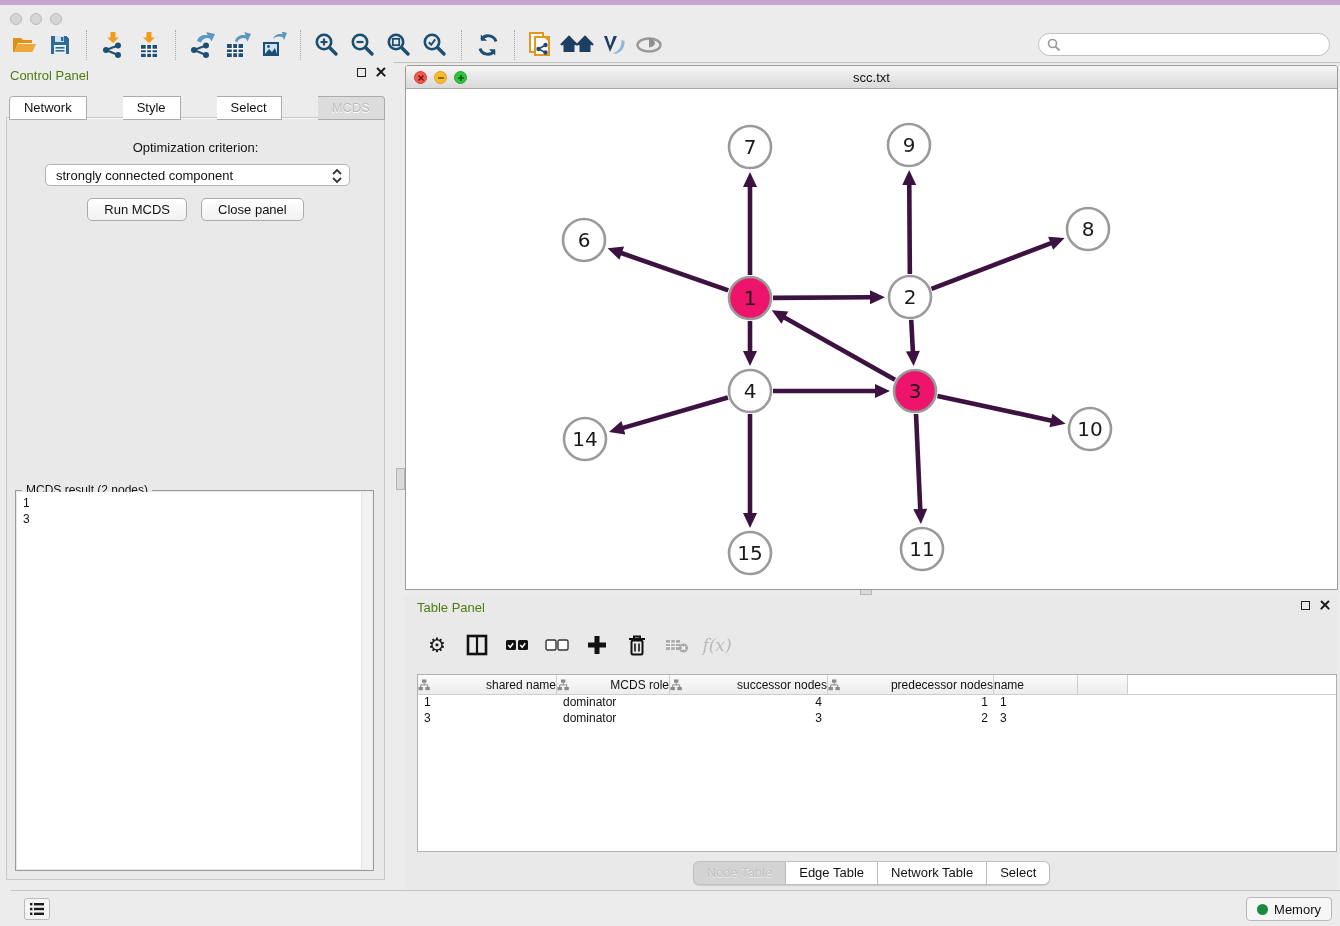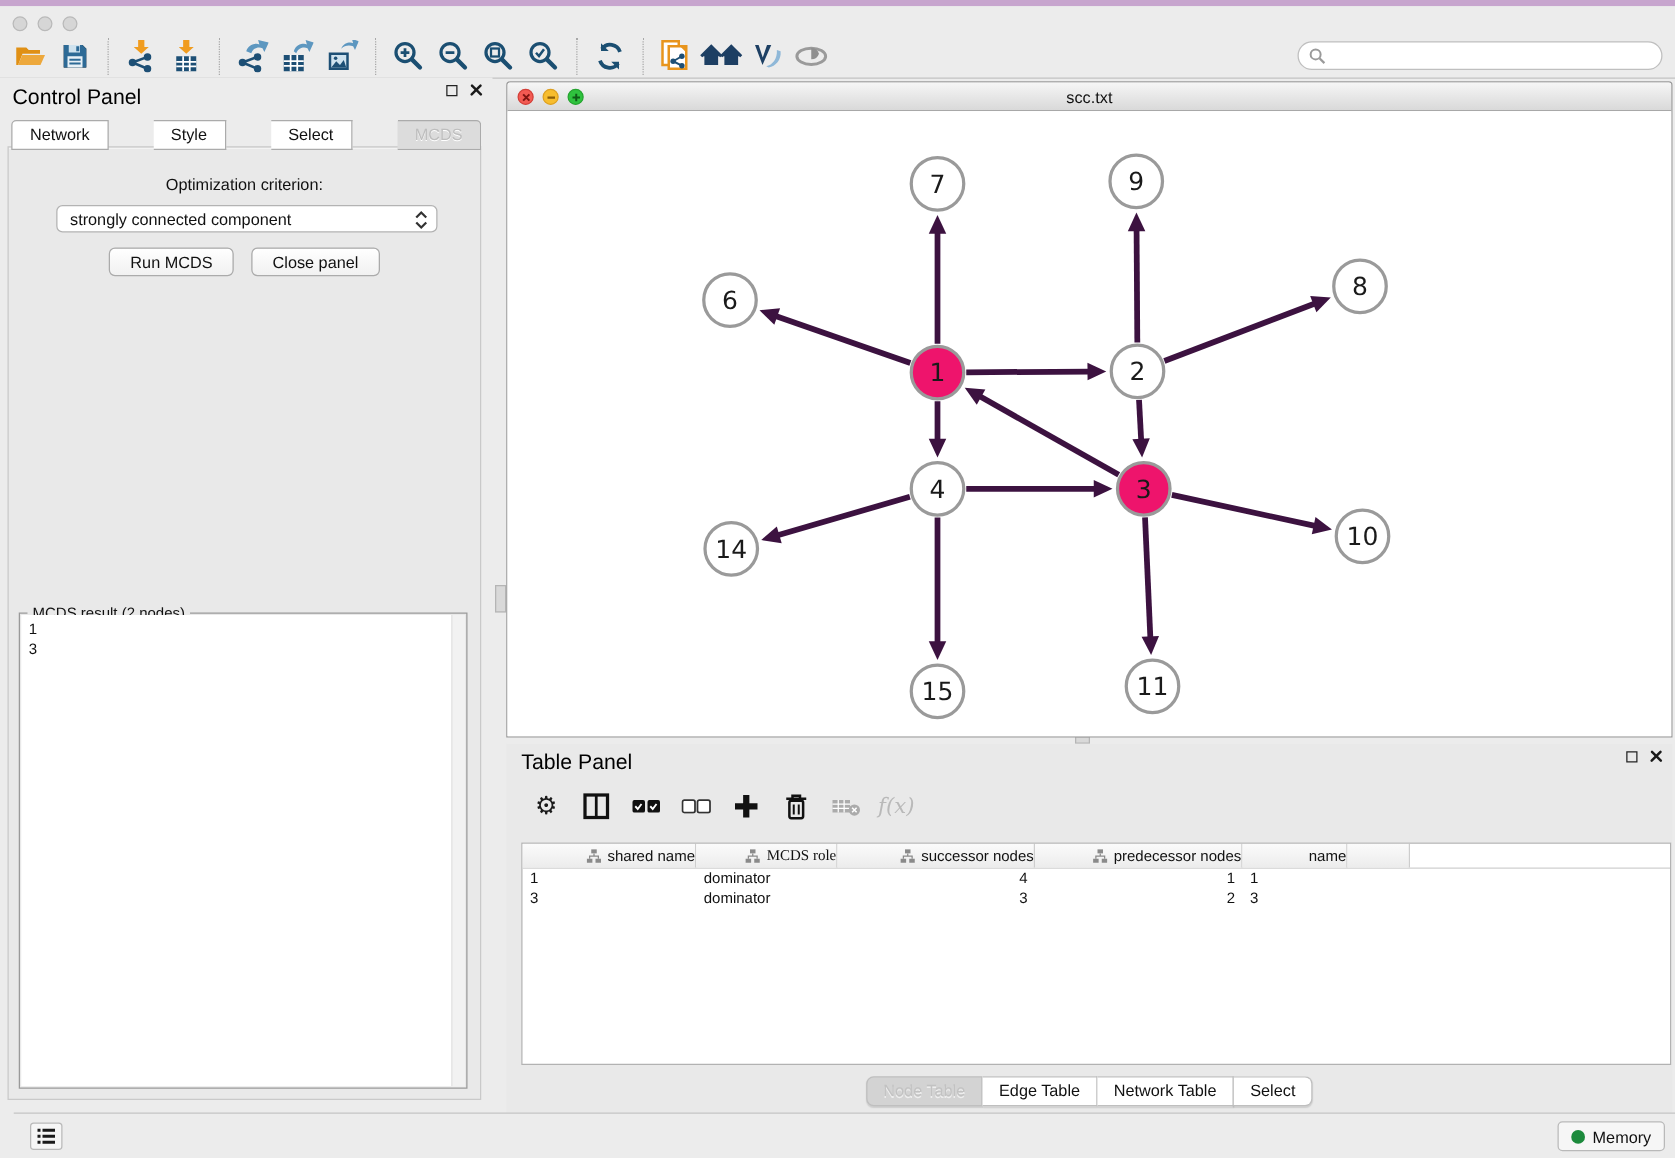--- a/index.html
+++ b/index.html
@@ -15,21 +15,21 @@
   .win-title { position:absolute; left:0; right:0; top:5px; text-align:center; font-size:13px; color:#9f9f9f; }
 
   .toolbar { position:absolute; left:0; top:27px; right:0; height:36px; background:#ececec; border-bottom:1px solid #c2c2c2; display:flex; align-items:center; padding-left:6px; }
   .tbtn { width:36px; height:32px; display:flex; align-items:center; justify-content:center; cursor:default; }
   .tbtn svg { display:block; }
   .tsep { width:1px; height:30px; border-left:1px dotted #a8a8a8; margin:0 8px; }
   .searchbox { position:absolute; right:10px; top:6px; width:292px; height:23px; background:#fff; border:1px solid #bfbfbf; border-radius:12px; display:flex; align-items:center; padding-left:8px; }
   .searchbox input { border:none; outline:none; flex:1; font-size:12px; background:transparent; height:18px; }
 
   
-  .panel-title { font-size:17px; color:#000000; }
+  .panel-title { font-size:13px; color:#4d7c0f; }
   .panel-controls { position:absolute; right:8px; top:5px; display:flex; gap:10px; align-items:center; }
   .float-box { width:9px; height:9px; border:1.5px solid #222; display:inline-block; }
   .close-x { width:10px; height:10px; position:relative; display:inline-block; }
   .close-x:before,.close-x:after { content:""; position:absolute; left:-1px; top:4px; width:12px; height:2.4px; background:#1a1a1a; border-radius:1px; }
   .close-x:before { transform:rotate(45deg); } .close-x:after { transform:rotate(-45deg); }
 
   
   .control-panel { position:absolute; left:0; top:62px; width:394px; height:828px; background:#ececec; }
   .cp-header { position:absolute; left:0; top:0; right:0; height:26px; }
   .cp-header .panel-title { position:absolute; left:10px; top:6px; }
@@ -68,21 +68,21 @@
   
   .table-panel { position:absolute; left:405px; top:595px; width:933px; height:295px; background:#e9e9e9; }
   .tp-header { position:absolute; left:0; top:0; right:0; height:24px; }
   .tp-header .panel-title { position:absolute; left:12px; top:5px; }
   .tp-toolbar { position:absolute; left:18px; top:32px; height:36px; display:flex; align-items:center; gap:12px; }
   .tp-tool { width:28px; height:28px; display:flex; align-items:center; justify-content:center; }
   .gear-glyph { font-size:20px; color:#1a1a1a; line-height:1; }
   .fx { font-family:"DejaVu Serif", serif; font-style:italic; font-size:17px; color:#b9b9b9; }
   .tbl-region { position:absolute; left:12px; top:79px; width:920px; height:178px; background:#fff; border:1px solid #b2b2b2; overflow:hidden; }
   .tbl-header { display:flex; height:20px; border-bottom:1px solid #cfcfcf; }
-  .th { background:linear-gradient(#fbfbfb,#ececec); border-right:1px solid #cdcdcd; font-size:12px; color:#111; display:flex; align-items:center; justify-content:flex-end; gap:5px; overflow:hidden; }
+  .th { background:linear-gradient(#fbfbfb,#ececec); border-right:1px solid #cdcdcd; font-size:12px; color:#111; display:flex; align-items:center; justify-content:space-between; gap:5px; overflow:hidden; }
   .tbl-row { display:flex; height:16px; font-size:12px; color:#111; }
   .td { padding:0 6px; overflow:hidden; white-space:nowrap; }
   .tp-tabs { position:absolute; left:0; right:0; top:266px; display:flex; justify-content:center; }
   .seg { font-size:13px; padding:3px 13px 4px; background:#fff; border:1px solid #bfbfbf; border-left-width:0; color:#111; box-shadow:0 1px 1px rgba(0,0,0,.12); }
   .seg:first-child { border-left-width:1px; border-radius:6px 0 0 6px; }
   .seg:last-child { border-radius:0 6px 6px 0; }
   .seg.active { background:#d3d3d3; color:#c2c2c2; text-shadow:0 1px 0 #eee; }
 
   
   .statusbar { position:absolute; left:11px; top:890px; right:0; height:36px; background:#ececec; border-top:1px solid #c4c4c4; }
@@ -432,21 +432,21 @@
             <svg width="12" height="12" viewBox="0 0 12 12">
               <g fill="#8a8a8a">
                 <rect x="4" y="0.5" width="4.4" height="3.2"></rect>
                 <rect x="0.5" y="8" width="4.4" height="3.2"></rect>
                 <rect x="7.4" y="8" width="4.4" height="3.2"></rect>
               </g>
               <path d="M6.2 3.7v2.2M2.7 8V5.9h7V8" fill="none" stroke="#8a8a8a" stroke-width="1"></path>
             </svg>
             <span>shared name</span>
           </div>
-          <div class="th" style="width: 113px; font-family: Liberation Serif, serif;">
+          <div class="th" style="width: 113px;">
             <svg width="12" height="12" viewBox="0 0 12 12">
               <g fill="#8a8a8a">
                 <rect x="4" y="0.5" width="4.4" height="3.2"></rect>
                 <rect x="0.5" y="8" width="4.4" height="3.2"></rect>
                 <rect x="7.4" y="8" width="4.4" height="3.2"></rect>
               </g>
               <path d="M6.2 3.7v2.2M2.7 8V5.9h7V8" fill="none" stroke="#8a8a8a" stroke-width="1"></path>
             </svg>
             <span>MCDS role</span>
           </div>

